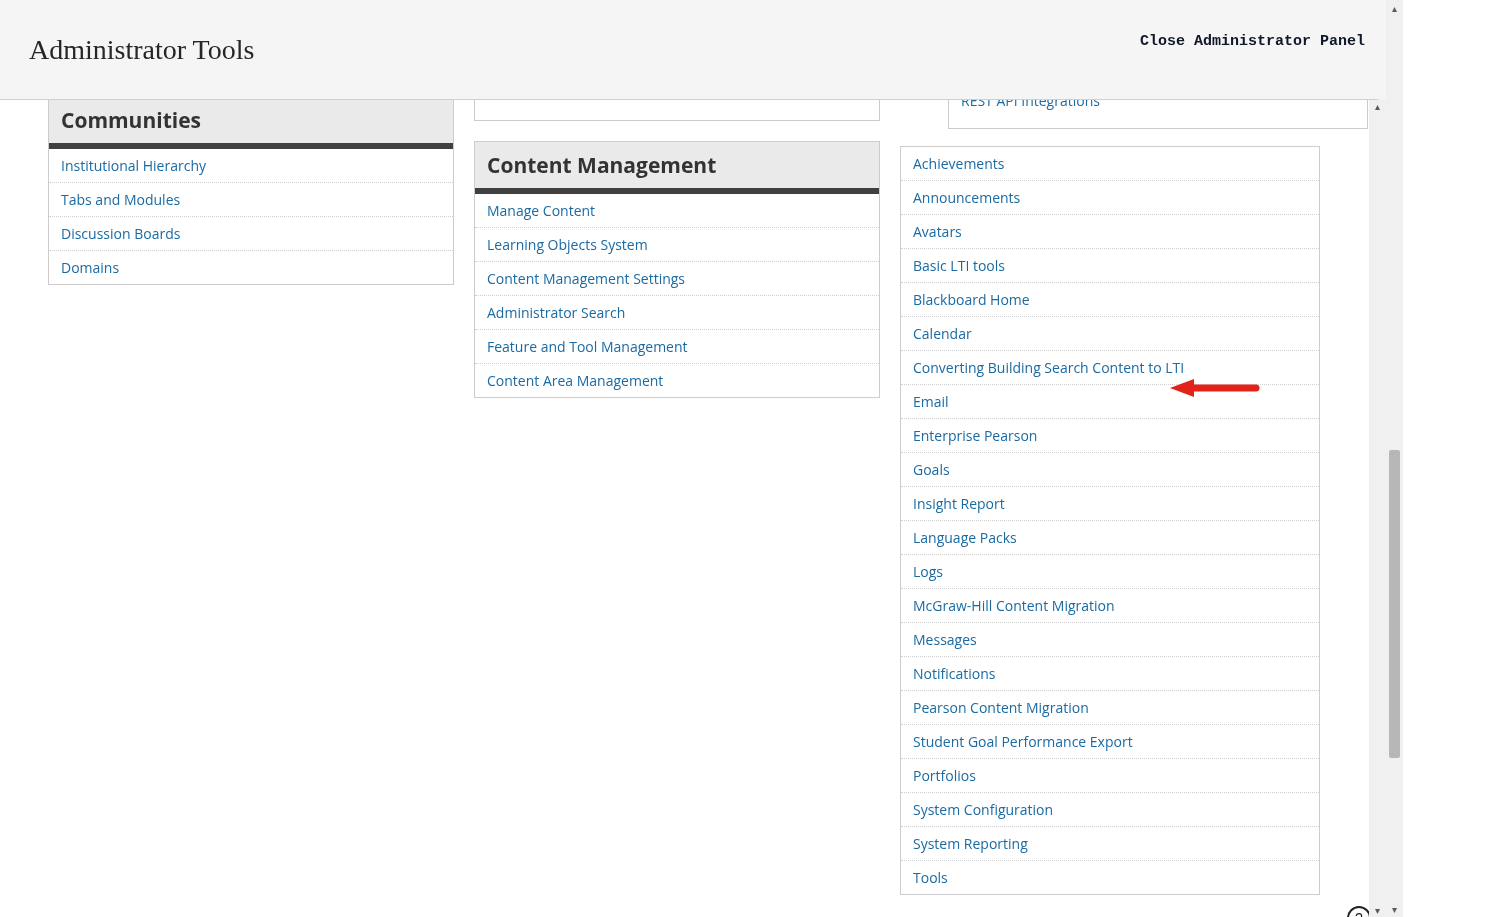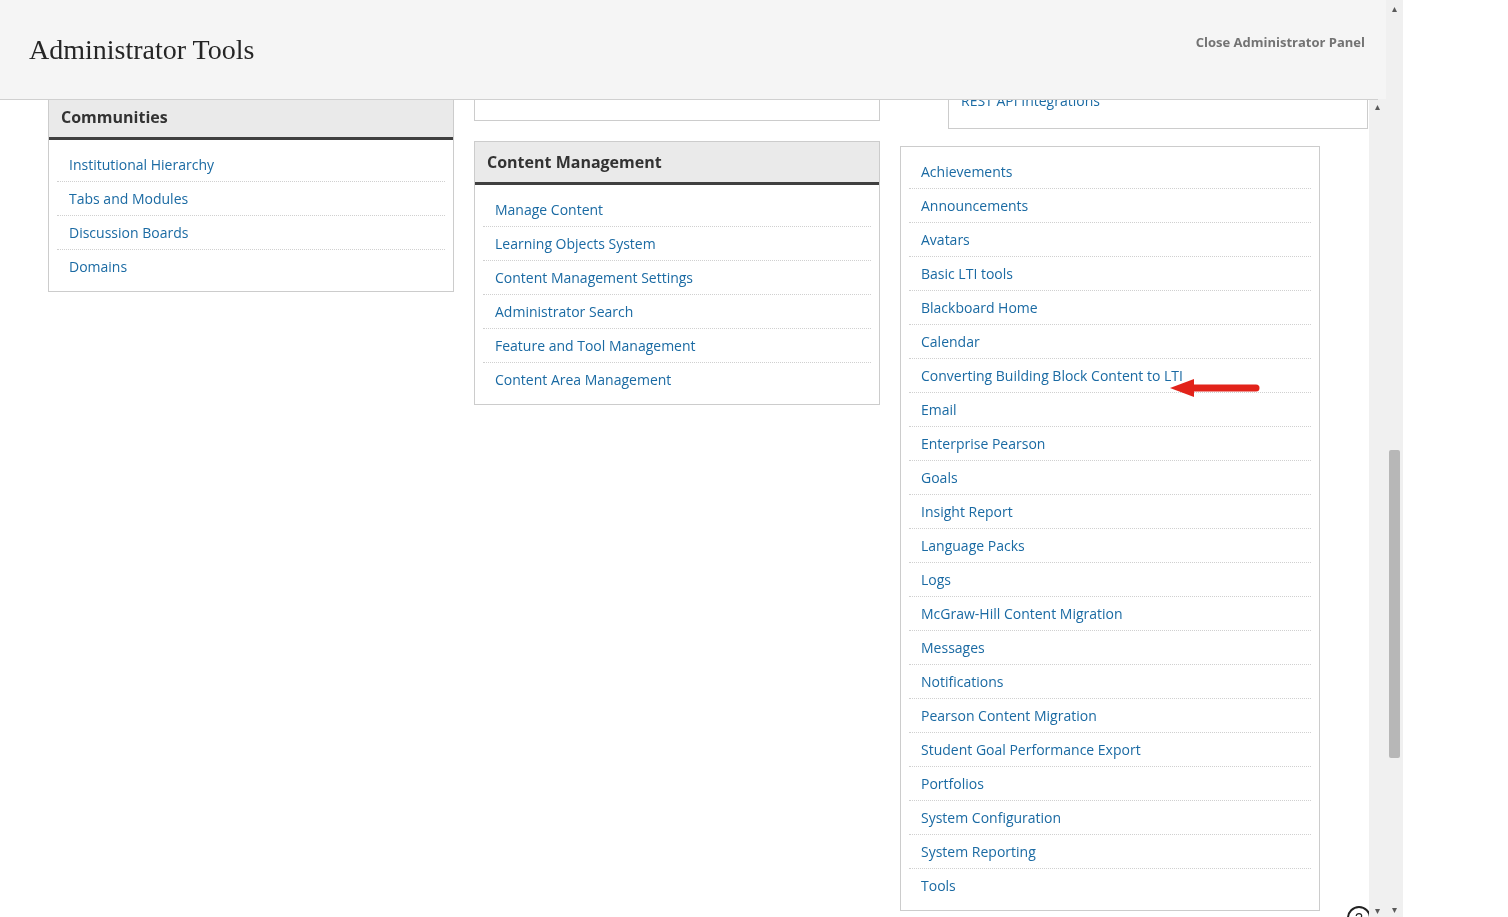--- a/index.html
+++ b/index.html
@@ -1,29 +1,29 @@
 <!DOCTYPE html>
 <html><head>
 <meta charset="utf-8">
 <style>
 html,body{margin:0;padding:0;font-family:"Segoe UI","Open Sans",Arial,sans-serif;background:#f5f5f5;color:#333;font-size:14px;}
 body{width:1508px;height:917px;overflow:hidden;position:relative;}
 
 
 .header{position:absolute;left:0;top:0;width:1370px;height:99px;background:#f5f5f5;border-bottom:1px solid #d0d0d0;z-index:5;padding-left:8px;}
 .page-title{font-family:Georgia,"Times New Roman",serif;font-size:28px;font-weight:400;color:#262626;position:absolute;left:29px;top:34px;}
-.close-link{position:absolute;right:13px;top:33px;font-weight:700;font-size:13px;color:#737373;cursor:pointer;}
+.close-link{position:absolute;right:13px;top:33px;font-weight:700;font-size:15px;color:#0f172a;cursor:pointer;font-family:Liberation Mono, monospace;}
 
 
 .content{position:absolute;left:0;top:99px;width:1370px;height:818px;overflow:hidden;background:#fff;}
 
 
 .panel{position:absolute;border:1px solid #ccc;background:#fff;box-sizing:border-box;}
-.panel-header{background:#eaeaea;border-bottom:3px solid #404040;padding:9px 12px;font-weight:700;font-size:16px;color:#333;}
-.panel ul{list-style:none;margin:8px;padding:0;}
+.panel-header{background:#eaeaea;border-bottom:6px solid #404040;padding:9px 12px;font-weight:700;font-size:21px;color:#333;}
+.panel ul{list-style:none;margin:0;padding:0;}
 .panel li{padding:7px 12px;border-bottom:1px dotted #d0d0d0;}
 .panel li:last-child{border-bottom:none;}
 .panel a{color:#1a6aa3;text-decoration:none;}
 
 
 #panel-communities{left:48px;top:-3px;width:406px;}
 
 #panel-trunc{left:474px;top:-21px;width:406px;height:43px;padding:0;}
 #panel-trunc .body{height:40px;position:relative;}
 
@@ -108,21 +108,21 @@
   </div>
 
   <div id="panel-tools" class="panel">
     <ul>
       <li><a href="#">Achievements</a></li>
       <li><a href="#">Announcements</a></li>
       <li><a href="#">Avatars</a></li>
       <li><a href="#">Basic LTI tools</a></li>
       <li><a href="#">Blackboard Home</a></li>
       <li><a href="#">Calendar</a></li>
-      <li><a href="#">Converting Building Block Content to LTI</a></li>
+      <li><a href="#">Converting Building Search Content to LTI</a></li>
       <li><a href="#">Email</a></li>
       <li><a href="#">Enterprise Pearson</a></li>
       <li><a href="#">Goals</a></li>
       <li><a href="#">Insight Report</a></li>
       <li><a href="#">Language Packs</a></li>
       <li><a href="#">Logs</a></li>
       <li><a href="#">McGraw-Hill Content Migration</a></li>
       <li><a href="#">Messages</a></li>
       <li><a href="#">Notifications</a></li>
       <li><a href="#">Pearson Content Migration</a></li>

